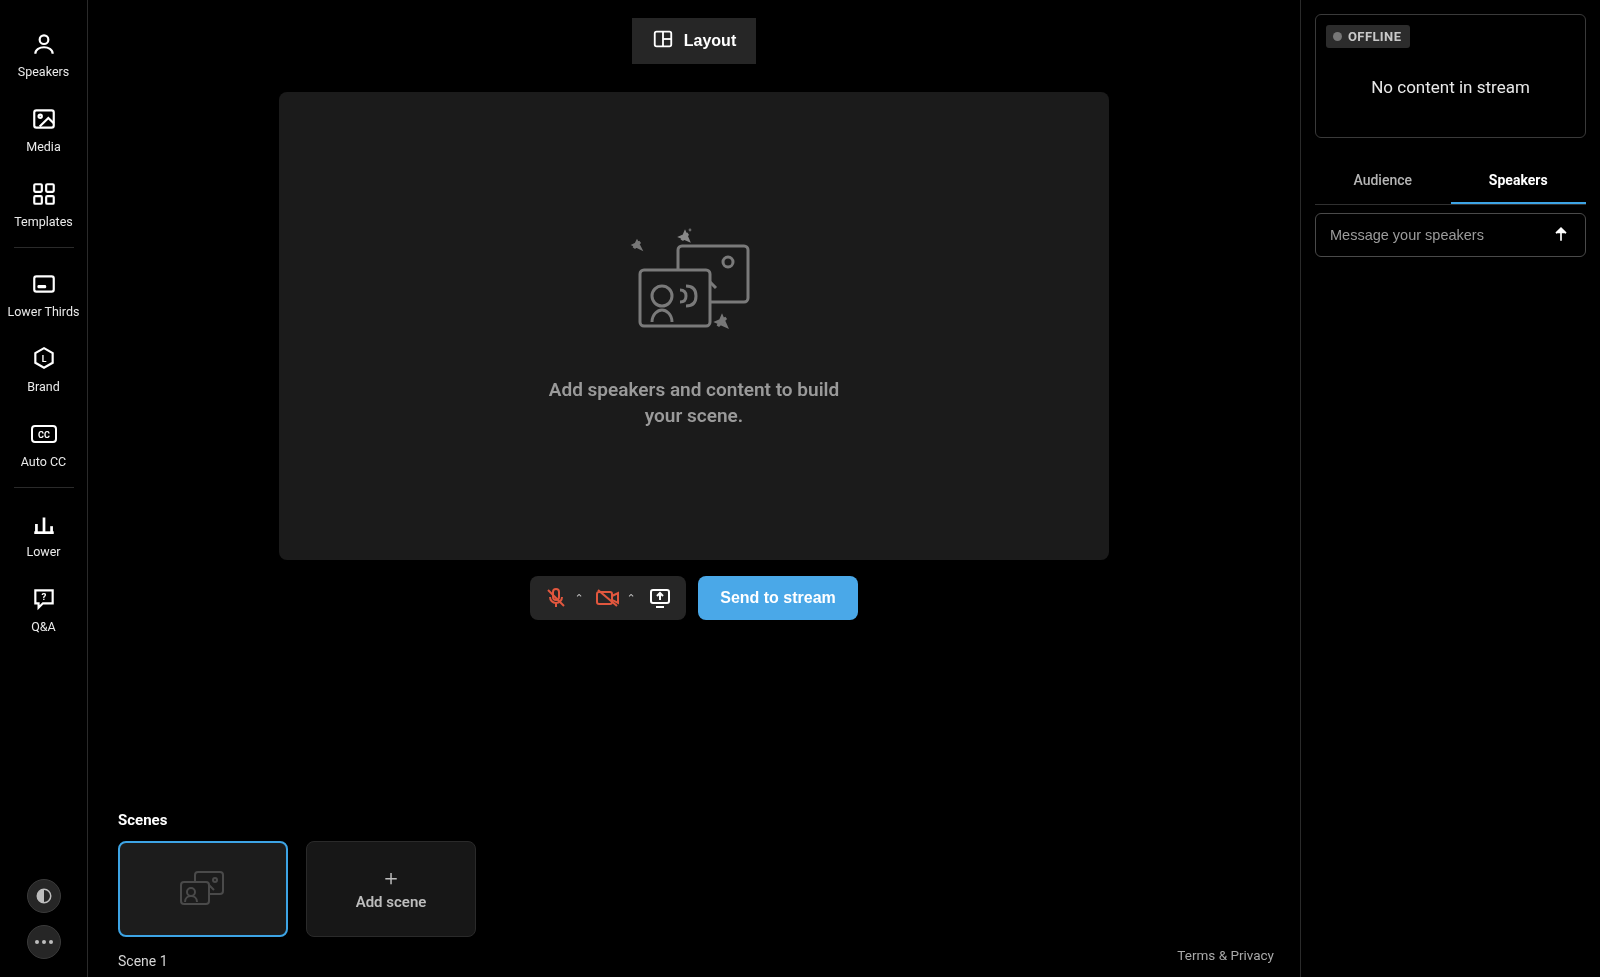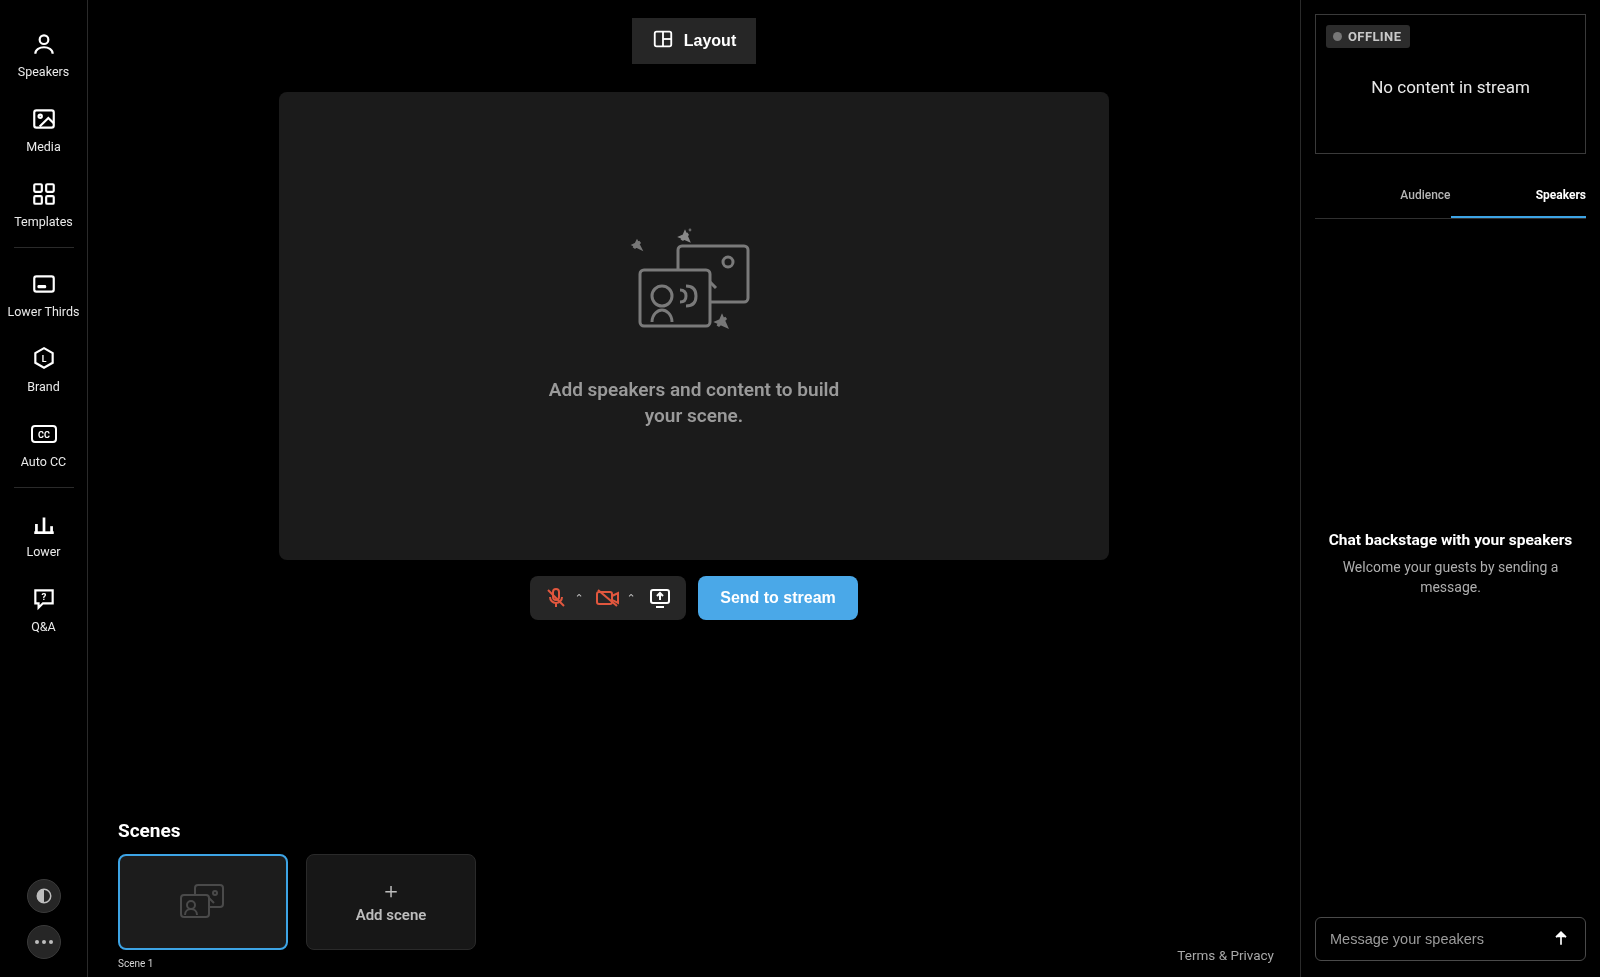--- a/index.html
+++ b/index.html
@@ -69,57 +69,57 @@
   }
   .ctrl svg { stroke-width:2; }
   .caret { font-size:11px; color:#bfbfbf; margin-left:-4px; margin-right:2px; cursor:pointer; width:14px; text-align:center; }
   .send-btn {
     background:#4aa8e8; color:#fff; border:none; border-radius:8px;
     height:44px; padding:0 22px; font-size:16px; font-weight:600; cursor:pointer;
   }
 
   
   .scenes-area { margin-top: auto; padding-bottom: 8px; padding-left:4px; position:relative; }
-  .scenes-title { font-size:19px; font-weight:700; margin-bottom:12px; }
+  .scenes-title { font-size:15px; font-weight:700; margin-bottom:12px; }
   .scenes-row { display:flex; gap:18px; }
   .scene-card {
     width:170px; height:96px; border-radius:8px;
     display:flex; flex-direction:column; align-items:center; justify-content:center; cursor:pointer;
   }
   .scene-card.active { background:#1c1c1c; border:2.5px solid #3da4e5; }
   .scene-card.add { background:#171717; border:1px solid #2a2a2a; }
   .scene-card.add .plus { font-size:22px; color:#bdbdbd; line-height:1; }
   .scene-card.add .txt { color:#bdbdbd; font-size:15px; font-weight:600; margin-top:4px;text-align:center; }
-  .scene-label { font-size:10px; color:#d5d5d5; margin-top:8px; }
+  .scene-label { font-size:14px; color:#d5d5d5; margin-top:16px; }
   .footer-link {
     position:absolute; right:0; bottom:14px;
     font-size:13.5px; color:#a8a8a8; cursor:pointer;
   }
 
   
   .right {
     width: 300px; min-width:300px; border-left:1px solid #2a2a2a;
     display:flex; flex-direction:column; padding:14px 14px 16px 14px;
   }
   .preview {
-    border:1px solid #3a3a3a; border-radius:0; height:140px; position:relative;
+    border:1px solid #3a3a3a; border-radius:6px; height:124px; position:relative;
     display:flex; align-items:flex-start; justify-content:center;
   }
   .status-badge {
     position:absolute; top:10px; left:10px;
     background:#2c2c2c; display:flex; align-items:center; gap:6px;
     padding:4px 9px 4px 7px; border-radius:3px; font-size:13px; font-weight:700; letter-spacing:.4px;
     color:#c9c9c9;
   }
   .status-dot { width:9px; height:9px; border-radius:50%; background:#777; display:inline-block; }
   .preview-msg { margin-top:62px; font-size:17px; color:#e8e8e8; }
 
   .tabs { display:flex; margin-top:18px; border-bottom:1px solid #303030; }
   .tab {
-    flex:1; text-align:right; padding:16px 0 14px 0; font-size:12px; color:#b5b5b5; cursor:pointer;
+    flex:1; text-align:center; padding:16px 0 14px 0; font-size:14px; color:#b5b5b5; cursor:pointer;
     border-bottom:2px solid transparent; font-weight:500;
   }
   .tab.active { color:#fff; font-weight:700; border-bottom:2px solid #3da4e5; }
 
   .chat-empty { flex:1; display:flex; flex-direction:column; align-items:center; justify-content:center; padding:0 6px; }
   .chat-empty .title { font-size:15.5px; font-weight:700; color:#fff; text-align:center; }
   .chat-empty .sub { font-size:14px; color:#aeaeae; text-align:center; margin-top:8px; max-width:220px; line-height:1.45; }
 
   .msg-row {
     border:1px solid #4a4a4a; border-radius:6px; height:44px;
@@ -350,24 +350,20 @@
         <span>OFFLINE</span>
       </div>
       <div class="preview-msg">No content in stream</div>
     </div>
 
     <div class="tabs">
       <div class="tab">Audience</div>
       <div class="tab active">Speakers</div>
     </div>
 
-    <div class="chat-empty">
-      <div class="title">Chat backstage with your speakers</div>
-      <div class="sub">Welcome your guests by sending a message.</div>
-    </div>
 
     <div class="msg-row">
       <input type="text" placeholder="Message your speakers" style="">
       <span class="send-icon">
         <svg width="20" height="20" viewBox="0 0 24 24" stroke-width="2">
             <line x1="12" y1="20" x2="12" y2="5"></line>
             <path d="M6 11l6-6 6 6"></path>
           </svg>
       </span>
     </div>

